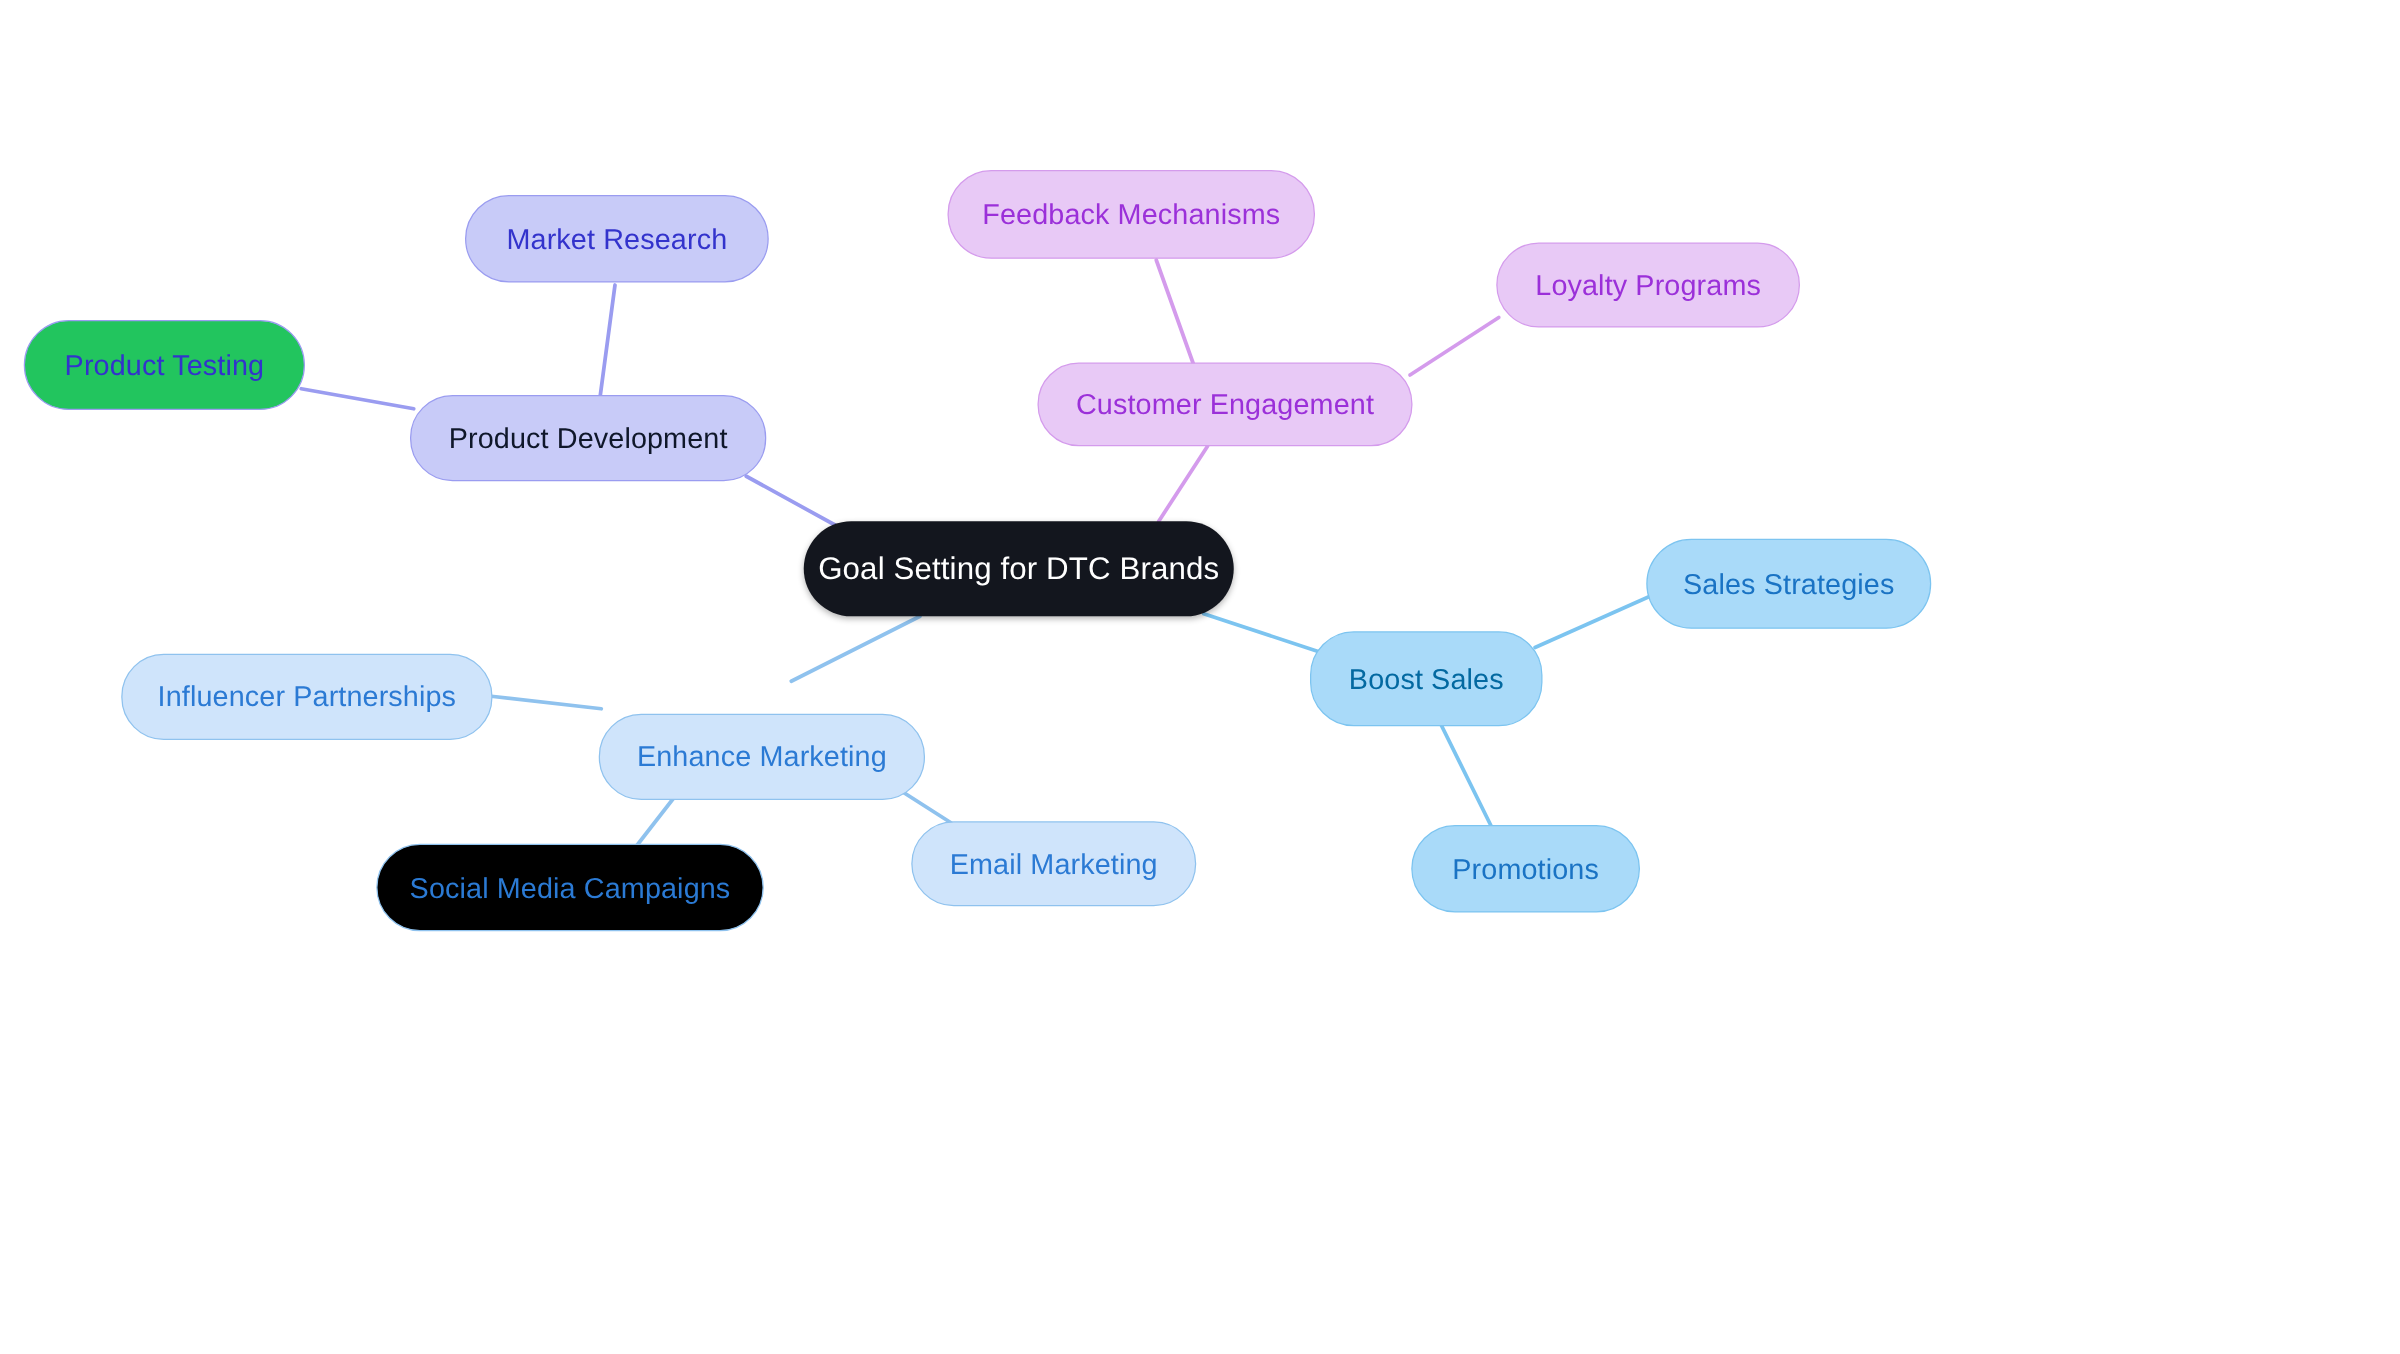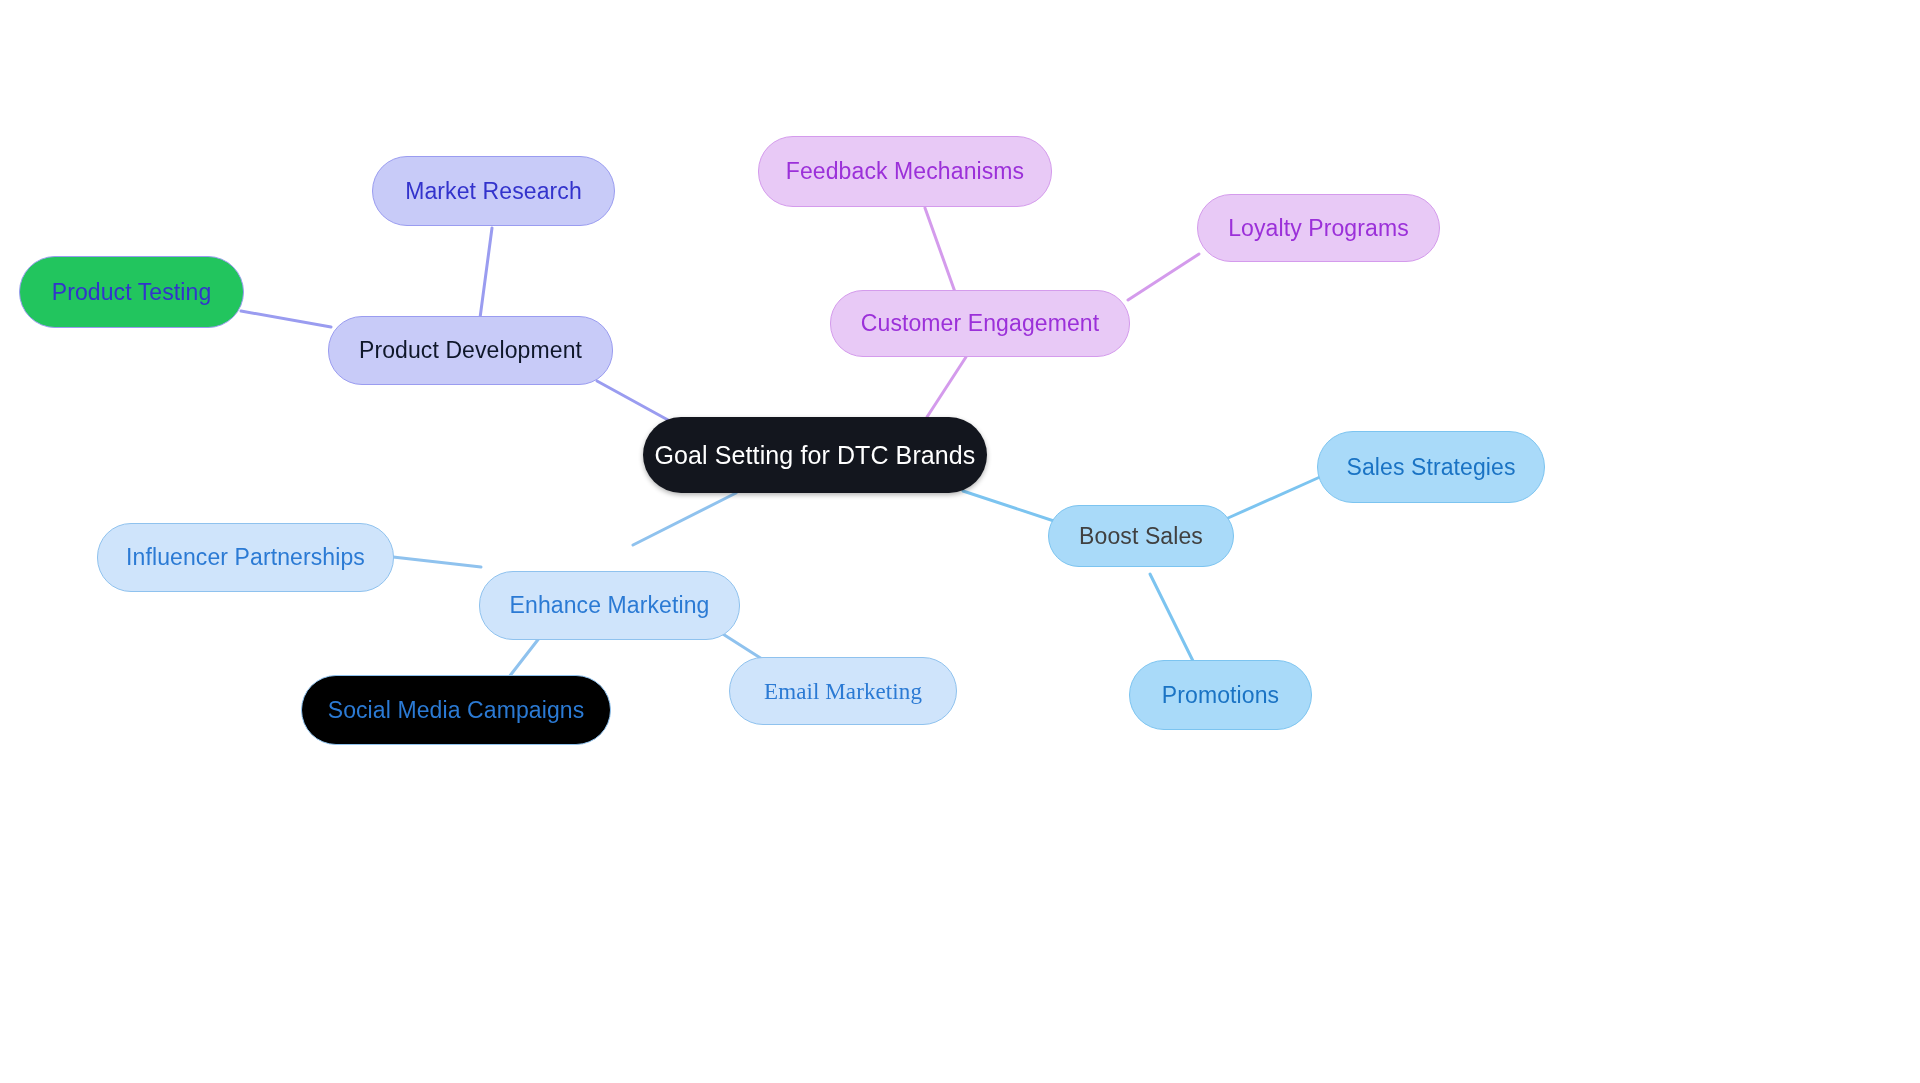--- a/index.html
+++ b/index.html
@@ -93,24 +93,24 @@
       </div>
       <div class="node" style="left: 479px; top: 542px; width: 261px; height: 69px; border-radius: 34px; background: rgb(207, 228, 251); border-color: rgb(143, 194, 238); color: rgb(43, 122, 212); font-size: 23px; margin-top: 29px;">
         <span class="node-label">Enhance Marketing</span>
       </div>
       <div class="node" style="left: 97px; top: 507px; width: 297px; height: 69px; border-radius: 34px; background: rgb(207, 228, 251); border-color: rgb(143, 194, 238); color: rgb(43, 122, 212); font-size: 23px; margin-top: 16px;">
         <span class="node-label">Influencer Partnerships</span>
       </div>
       <div class="node" style="left: 301px; top: 675px; width: 310px; height: 70px; border-radius: 35px; background: #000000; border-color: rgb(143, 194, 238); color: rgb(43, 122, 212); font-size: 23px;">
         <span class="node-label">Social Media Campaigns</span>
       </div>
-      <div class="node" style="left: 729px; top: 657px; width: 228px; height: 68px; border-radius: 34px; background: rgb(207, 228, 251); border-color: rgb(143, 194, 238); color: rgb(43, 122, 212); font-size: 23px; font-family: Liberation Serif, serif;">
+      <div class="node" style="left: 729px; top: 657px; width: 228px; height: 68px; border-radius: 34px; background: rgb(207, 228, 251); border-color: rgb(143, 194, 238); color: rgb(43, 122, 212); font-size: 23px;">
         <span class="node-label">Email Marketing</span>
       </div>
-      <div class="node" style="left: 1048px; top: 505px; width: 186px; height: 62px; border-radius: 35px; background: rgb(169, 218, 249); border-color: rgb(124, 196, 240); color: #404040; font-size: 23px;">
+      <div class="node" style="left: 1048px; top: 505px; width: 186px; height: 76px; border-radius: 35px; background: rgb(169, 218, 249); border-color: rgb(124, 196, 240); color: #0369a1; font-size: 23px;">
         <span class="node-label">Boost Sales</span>
       </div>
       <div class="node" style="left: 1317px; top: 431px; width: 228px; height: 72px; border-radius: 36px; background: rgb(169, 218, 249); border-color: rgb(124, 196, 240); color: rgb(26, 115, 196); font-size: 23px;">
         <span class="node-label">Sales Strategies</span>
       </div>
       <div class="node" style="left: 1129px; top: 660px; width: 183px; height: 70px; border-radius: 35px; background: rgb(169, 218, 249); border-color: rgb(124, 196, 240); color: rgb(26, 115, 196); font-size: 23px;">
         <span class="node-label">Promotions</span>
       </div>
     </div>
 </div>

